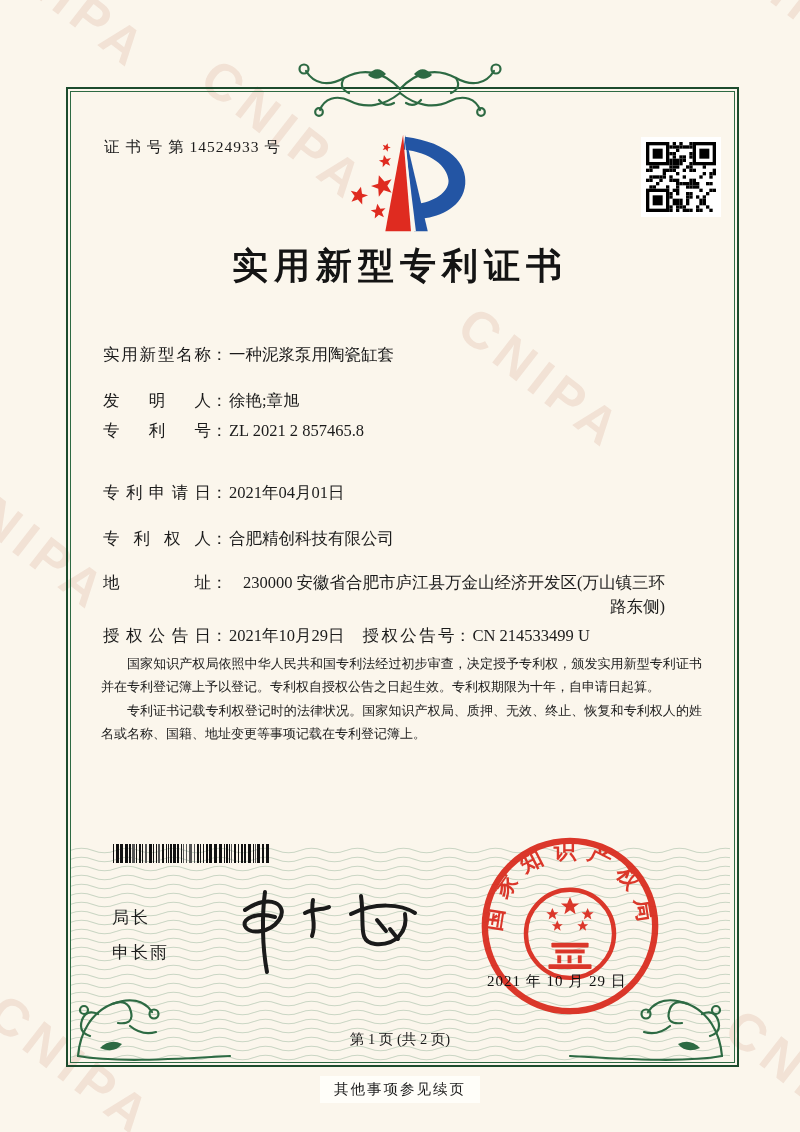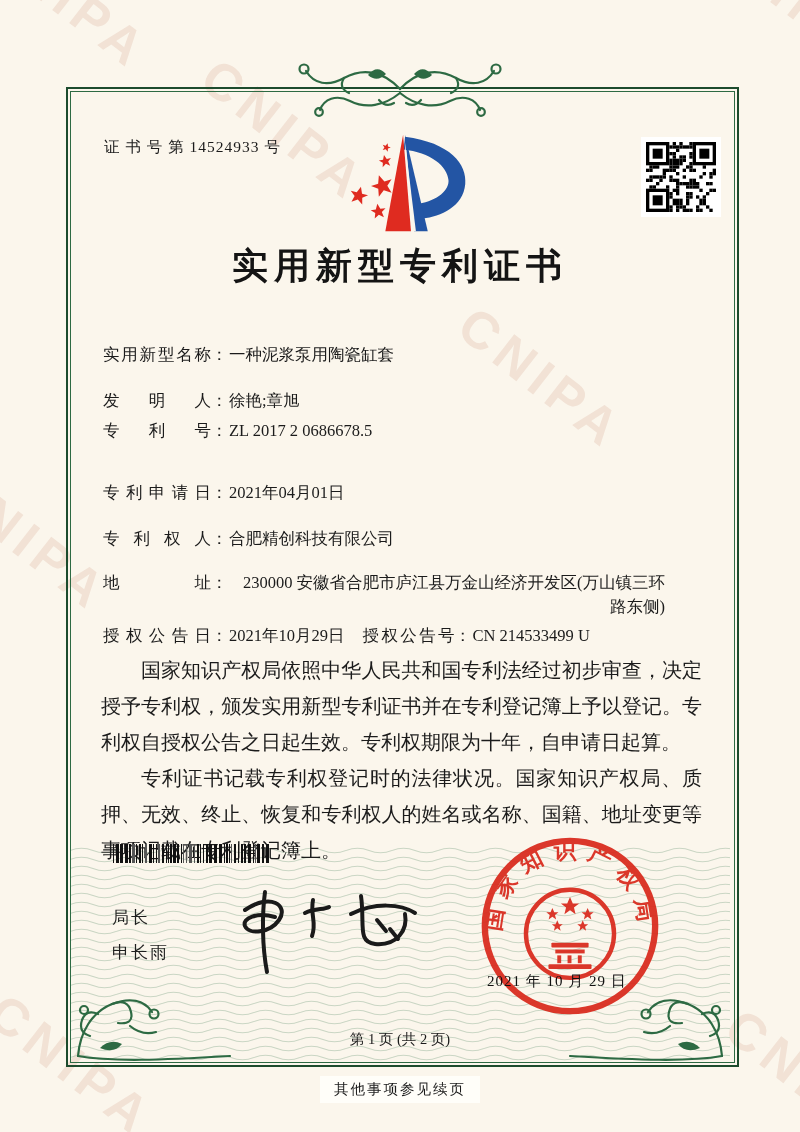--- a/index.html
+++ b/index.html
@@ -43,21 +43,21 @@
   .frow{position:absolute;left:103px;width:600px;display:flex;font-size:16.5px;z-index:3;line-height:1.45;}
   .flabel{display:inline-block;width:108px;text-align:justify;text-align-last:justify;flex:none;}
   .fcolon{flex:none;width:18px;}
   .fvalue{flex:none;text-align:right;}
   .fvalue.wrap{width:436px;}
   .r0{top:343px}.r1{top:389px}.r2{top:419px}.r3{top:481px}.r4{top:527px}.r5{top:571px}.r6{top:624px}
   .grant-right{display:flex;margin-left:18px;}
   .grant-right .flabel{width:92px;}
   
   .body-text{position:absolute;left:101px;top:652px;width:601px;z-index:3;}
-  .body-text p{margin:0;font-size:20px;line-height:1.8;text-indent:2em;text-align:justify;}
+  .body-text p{margin:0;font-size:13px;line-height:1.8;text-indent:2em;text-align:justify;}
   
   .barcode{position:absolute;left:113px;top:844px;width:205px;height:19px;display:flex;align-items:stretch;z-index:3;background:transparent;}
   .barcode i{display:block;height:100%;}
   
   .signer{position:absolute;left:112px;top:906px;z-index:3;font-family:"Liberation Sans","DejaVu Sans",sans-serif;font-size:17px;color:#1f1f1f;}
   .signer div{margin-bottom:12px;letter-spacing:2px;}
   .signature{position:absolute;left:225px;top:882px;width:210px;height:100px;z-index:3;}
   
   .seal{position:absolute;left:477px;top:833px;width:186px;height:186px;z-index:4;opacity:0.93;}
   .seal-date{position:absolute;left:487px;top:972px;font-size:15px;letter-spacing:1px;color:#111;z-index:5;white-space:nowrap;}
@@ -308,21 +308,21 @@
     <span class="fvalue">一种泥浆泵用陶瓷缸套</span>
   </div>
   <div class="frow r1">
     <span class="flabel">发明人</span>
     <span class="fcolon">：</span>
     <span class="fvalue">徐艳;章旭</span>
   </div>
   <div class="frow r2">
     <span class="flabel">专利号</span>
     <span class="fcolon">：</span>
-    <span class="fvalue">ZL 2017 2 0686678.5</span>
+    <span class="fvalue">ZL 2021 2 857465.8</span>
   </div>
   <div class="frow r3">
     <span class="flabel">专利申请日</span>
     <span class="fcolon">：</span>
     <span class="fvalue">2021年04月01日</span>
   </div>
   <div class="frow r4">
     <span class="flabel">专利权人</span>
     <span class="fcolon">：</span>
     <span class="fvalue">合肥精创科技有限公司</span>

